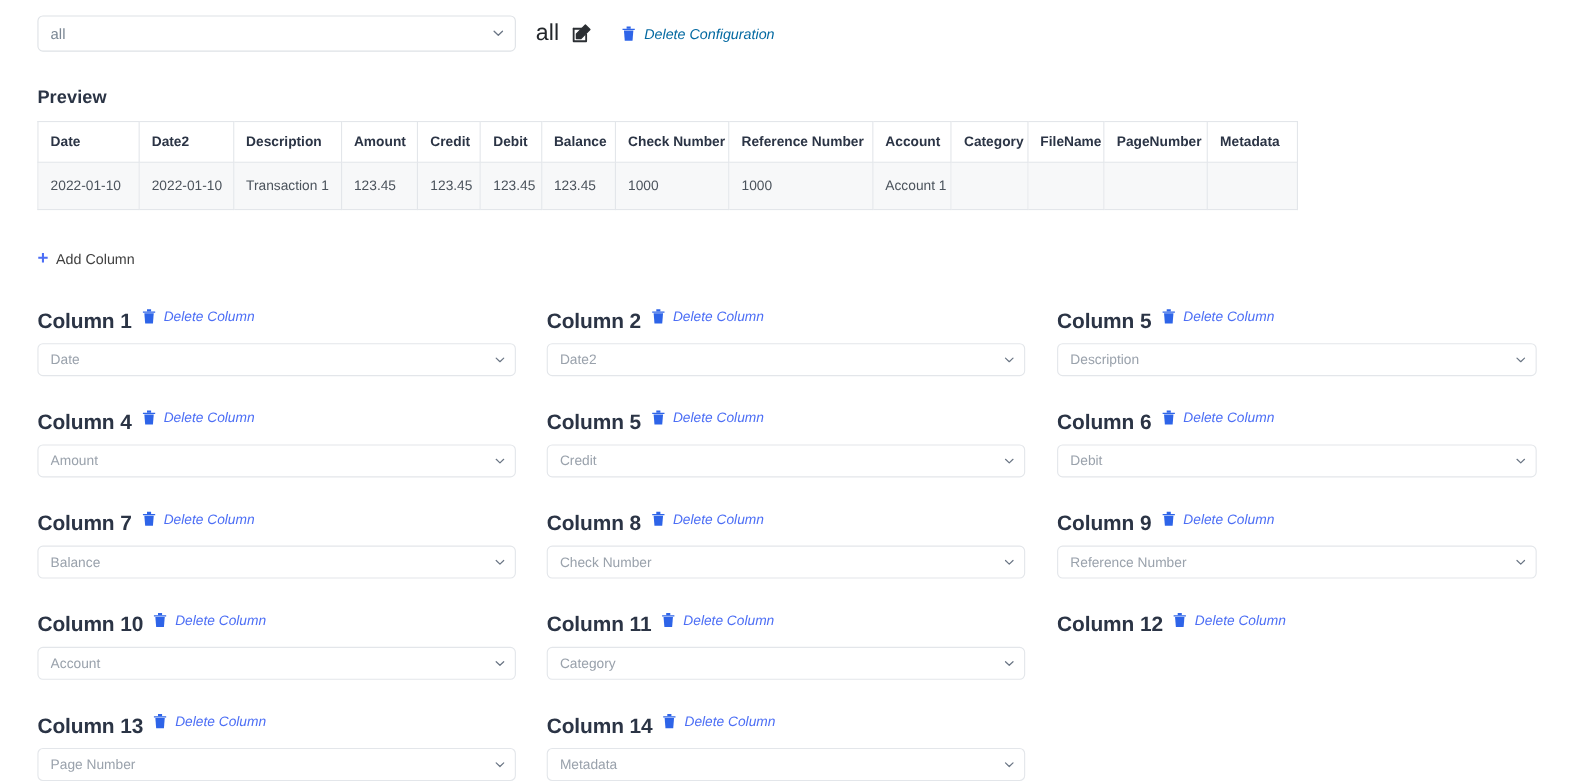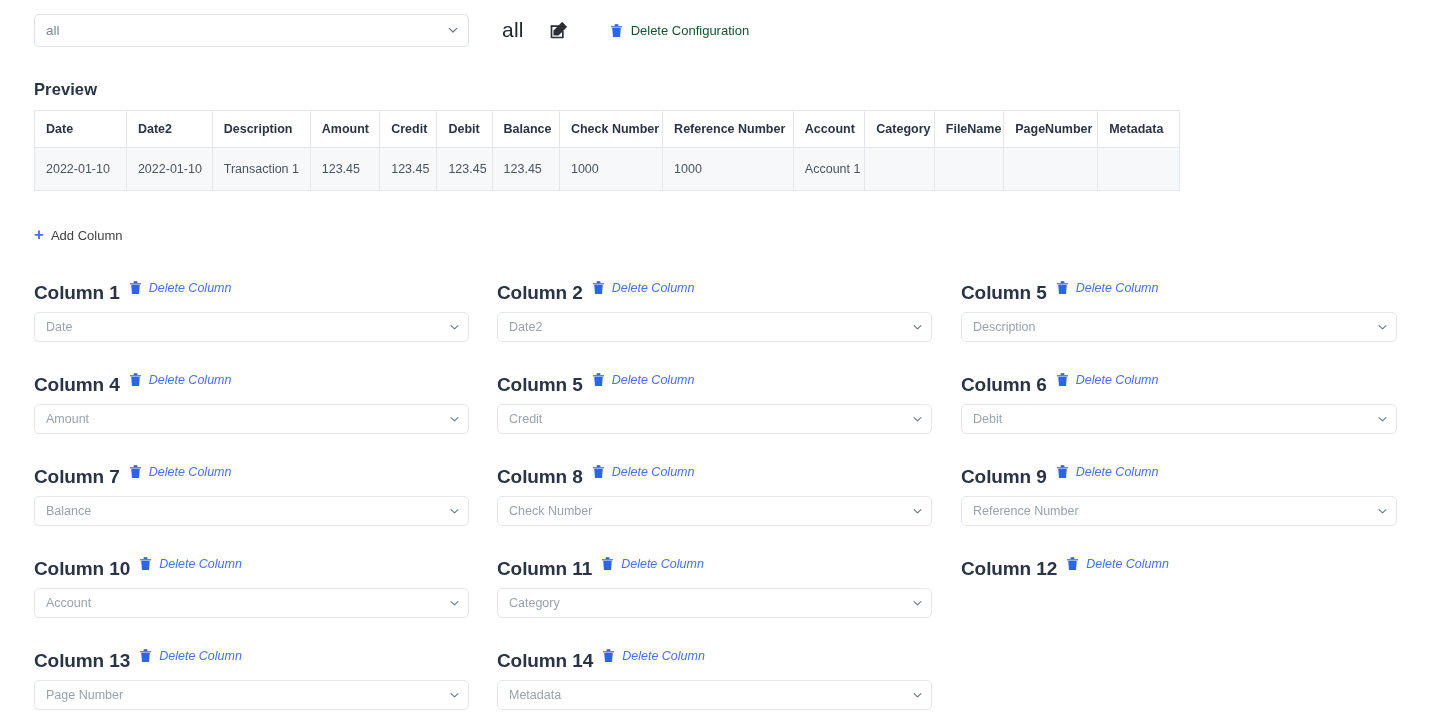--- a/index.html
+++ b/index.html
@@ -9,21 +9,21 @@
     background: #ffffff;
     font-family: "Liberation Sans", sans-serif;
     color: #212529;
     overflow: hidden;
   }
   .page { position: relative; width: 1440px; height: 712px; }
 
   
   .config-bar {
     position: absolute; left: 34px; top: 13px;
-    display: flex; align-items: center; gap: 15px;
+    display: flex; align-items: center; gap: 0;
     height: 34px;
   }
   .cfg-select {
     width: 435px; height: 33px;
     border: 1px solid #dee2e6; border-radius: 5px;
     background: #fff;
     font-family: "Liberation Sans", sans-serif;
     font-size: 13.5px; color: #7b8794;
     padding: 0 28px 0 11px;
     appearance: none; -webkit-appearance: none;
@@ -45,21 +45,21 @@
   }
   .edit-icon {
     margin-left: 9px; display: inline-flex; align-items: center;
     cursor: pointer;
   }
   .del-config {
     margin-left: 26px; display: inline-flex; align-items: center; gap: 8px;
     cursor: pointer;
   }
   .del-config .lbl {
-    color: #14532d; font-size: 13px;
+    color: #0369a1; font-size: 13px; font-style: italic;
   }
   .trash-blue { width: 13px; height: 15px; display: block; }
 
   
   .preview-title {
     position: absolute; left: 34px; top: 80px;
     font-size: 16.5px; font-weight: 700; color: #2b3445;
     letter-spacing: 0.1px;
   }
   .preview-table-wrap {

